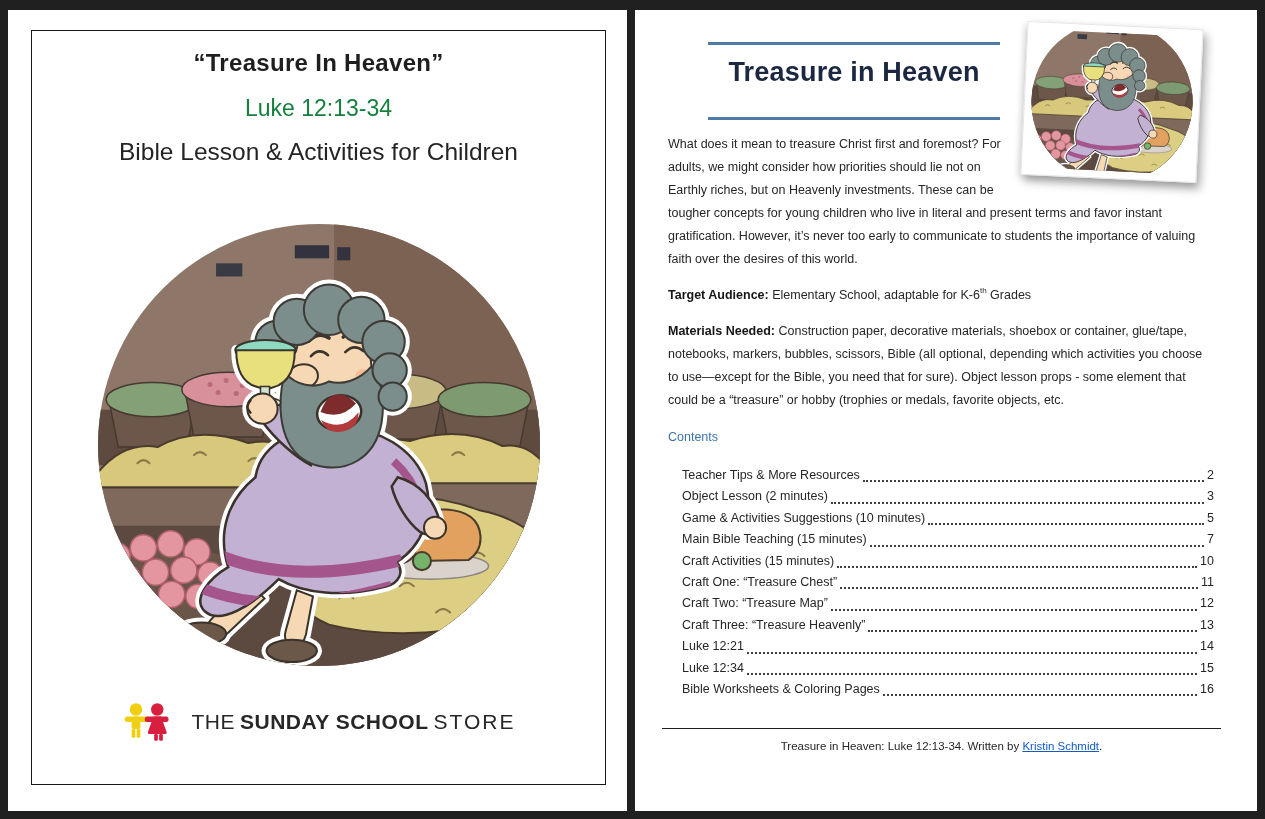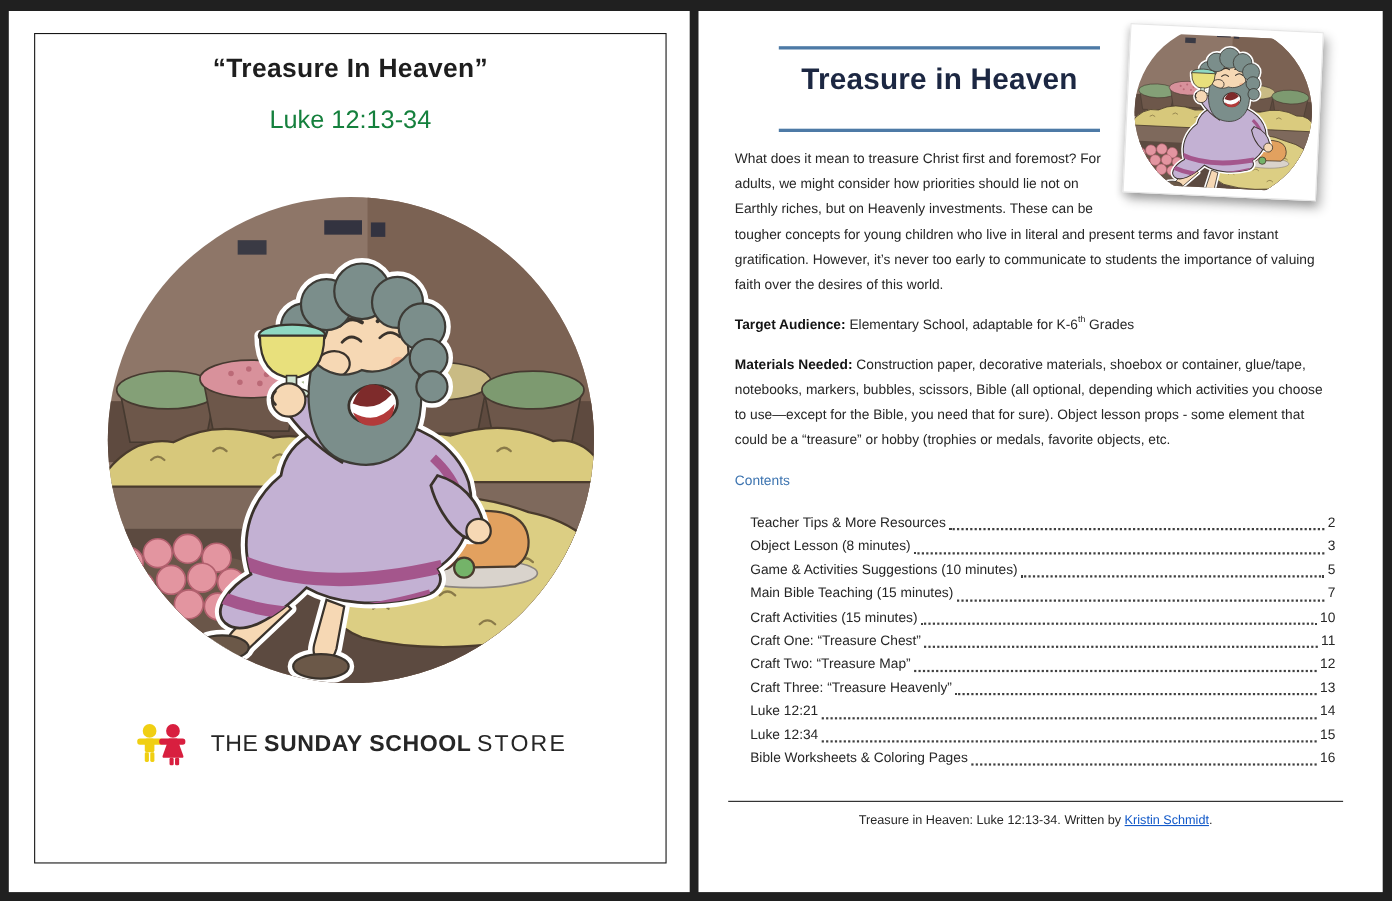--- a/index.html
+++ b/index.html
@@ -226,20 +226,21 @@
         <path d="M152 176 q-6 6 0 12" class="lineart"></path>
       </g>
     </symbol>
   </defs>
 </svg>
 
 <div class="page page-left">
   <div class="cover-border">
     <div class="cover-title">“Treasure In Heaven”</div>
     <div class="cover-scripture">Luke 12:13-34</div>
+    <div class="cover-subtitle">Bible Lesson &amp; Activities for Children</div>
 
     <svg class="cover-illus" viewBox="0 0 440 440">
       <use href="#illus"></use>
     </svg>
 
     <div class="logo-row">
       <svg class="logo-kids" viewBox="0 0 96 64">
         <g fill="#f0cf12">
           <circle cx="24" cy="12" r="10"></circle>
           <rect x="6" y="23" width="38" height="9" rx="4"></rect>
@@ -281,21 +282,21 @@
 
     <div class="contents-label">Contents</div>
 
     <div class="toc">
       <div class="toc-row">
           <span class="toc-label">Teacher Tips &amp; More Resources</span>
           <span class="toc-leader"></span>
           <span class="toc-page">2</span>
         </div>
       <div class="toc-row">
-          <span class="toc-label">Object Lesson (8 minutes)</span>
+          <span class="toc-label">Object Lesson (2 minutes)</span>
           <span class="toc-leader"></span>
           <span class="toc-page">3</span>
         </div>
       <div class="toc-row">
           <span class="toc-label">Game &amp; Activities Suggestions (10 minutes)</span>
           <span class="toc-leader"></span>
           <span class="toc-page">5</span>
         </div>
       <div class="toc-row">
           <span class="toc-label">Main Bible Teaching (15 minutes)</span>

